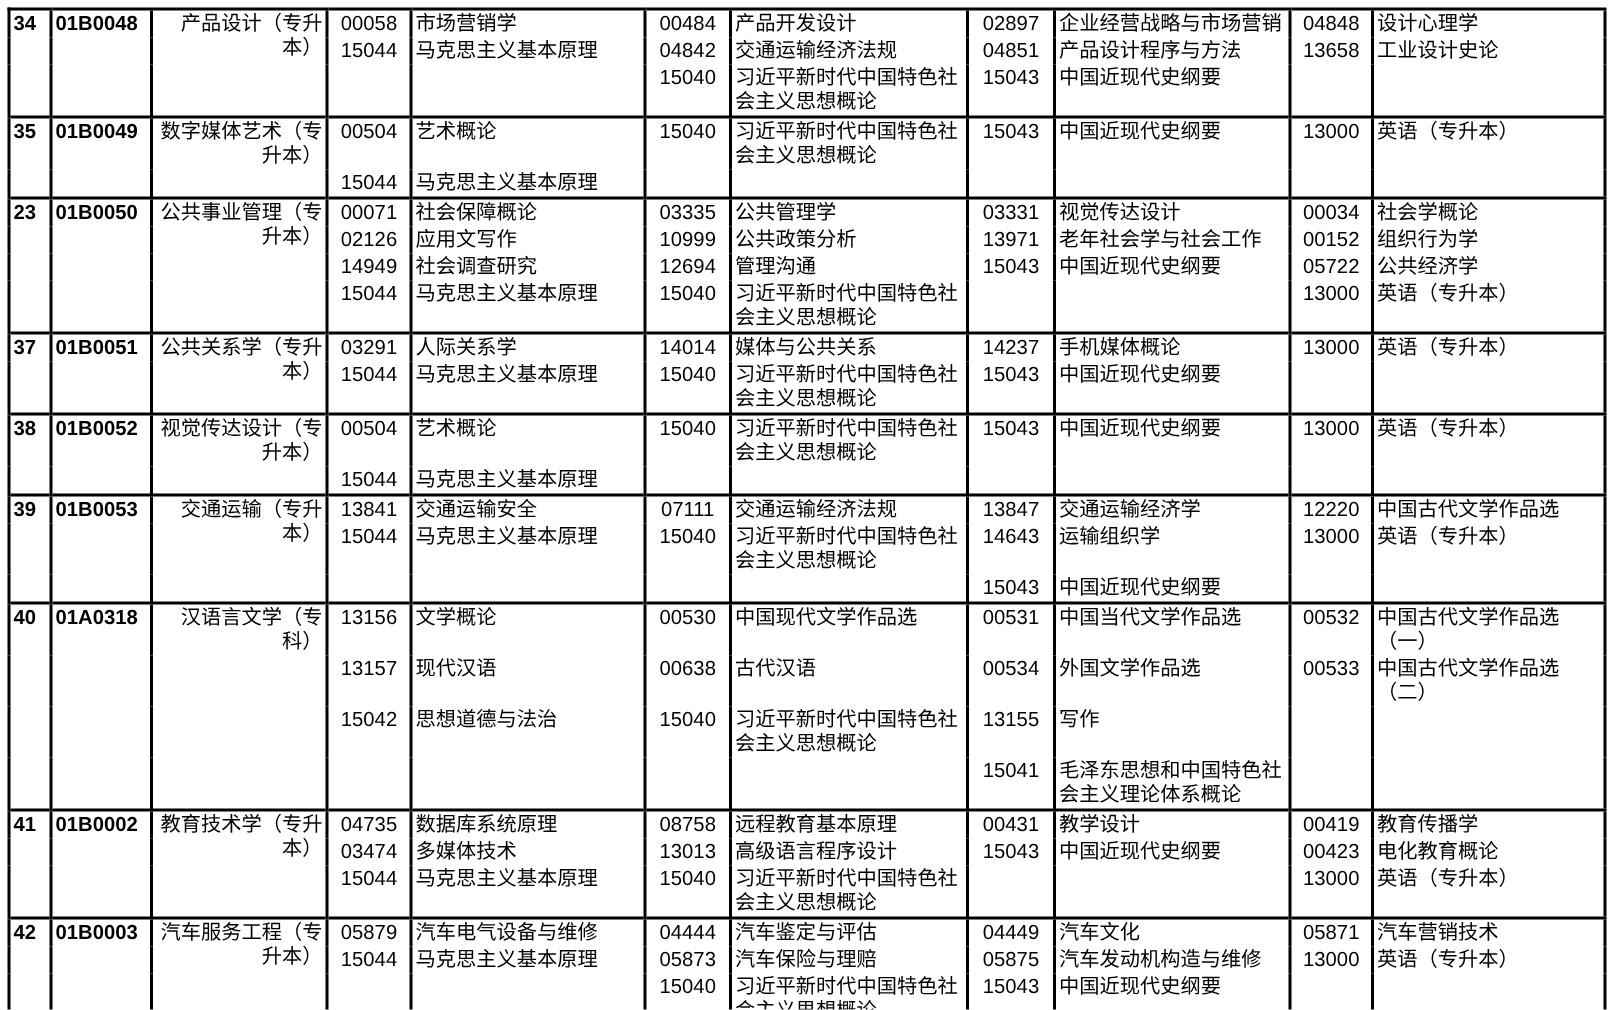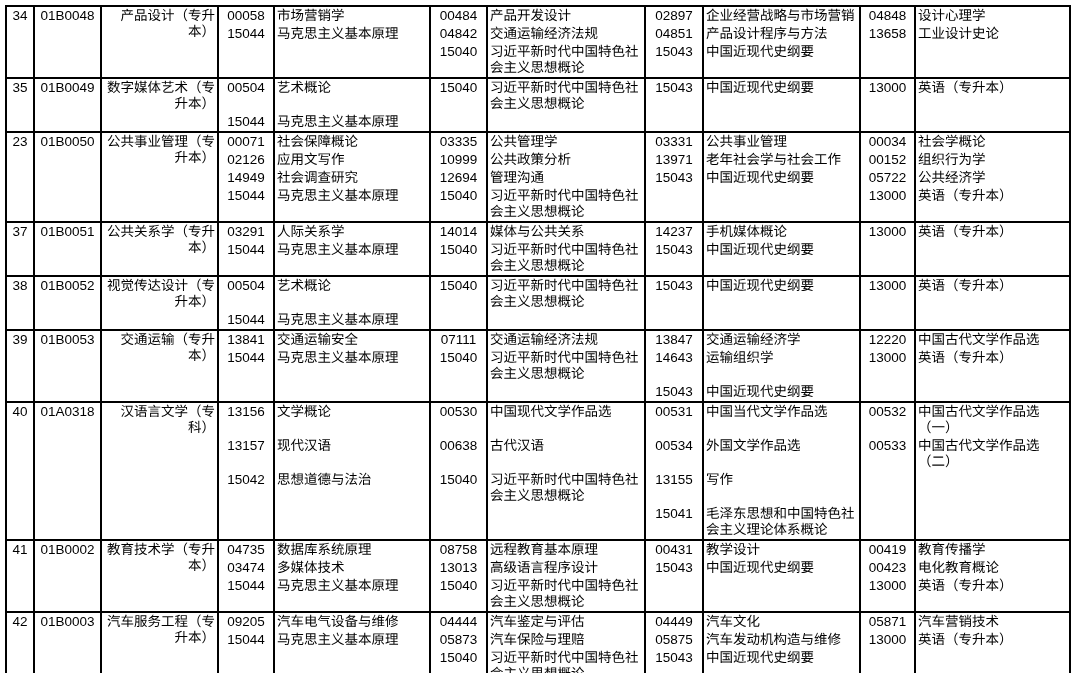--- a/index.html
+++ b/index.html
@@ -27,22 +27,23 @@
     font-size: 13.5px;
     line-height: 16px;
     padding: 1px 2px;
     overflow: hidden;
     word-break: break-word;
   }
   tr.main-start > td {
     border-top: 2px solid #000;
   }
   td.num, td.mcode {
-    text-align: center;
+    text-align: left;
     vertical-align: middle;
+    font-weight: bold;
   }
   td.major {
     vertical-align: middle;
     padding: 1px 5px;
     text-align: right;
   }
   td.ccode {
     text-align: center;
   }
   td.cname {
@@ -128,21 +129,21 @@
         </tr>
         <tr class="main-start">
           <td class="num" rowspan="4">23</td>
           <td class="mcode" rowspan="4">01B0050</td>
           <td class="major" rowspan="4">公共事业管理（专升本）</td>
           <td class="ccode">00071</td>
           <td class="cname">社会保障概论</td>
           <td class="ccode">03335</td>
           <td class="cname">公共管理学</td>
           <td class="ccode">03331</td>
-          <td class="cname">公共事业管理</td>
+          <td class="cname">视觉传达设计</td>
           <td class="ccode">00034</td>
           <td class="cname">社会学概论</td>
         </tr>
         <tr class="sub-row">
           <td class="ccode">02126</td>
           <td class="cname">应用文写作</td>
           <td class="ccode">10999</td>
           <td class="cname">公共政策分析</td>
           <td class="ccode">13971</td>
           <td class="cname">老年社会学与社会工作</td>
@@ -321,21 +322,21 @@
           <td class="cname">习近平新时代中国特色社会主义思想概论</td>
           <td class="ccode"></td>
           <td class="cname"></td>
           <td class="ccode">13000</td>
           <td class="cname">英语（专升本）</td>
         </tr>
         <tr class="main-start">
           <td class="num" rowspan="3">42</td>
           <td class="mcode" rowspan="3">01B0003</td>
           <td class="major" rowspan="3">汽车服务工程（专升本）</td>
-          <td class="ccode">09205</td>
+          <td class="ccode">05879</td>
           <td class="cname">汽车电气设备与维修</td>
           <td class="ccode">04444</td>
           <td class="cname">汽车鉴定与评估</td>
           <td class="ccode">04449</td>
           <td class="cname">汽车文化</td>
           <td class="ccode">05871</td>
           <td class="cname">汽车营销技术</td>
         </tr>
         <tr class="sub-row">
           <td class="ccode">15044</td>

